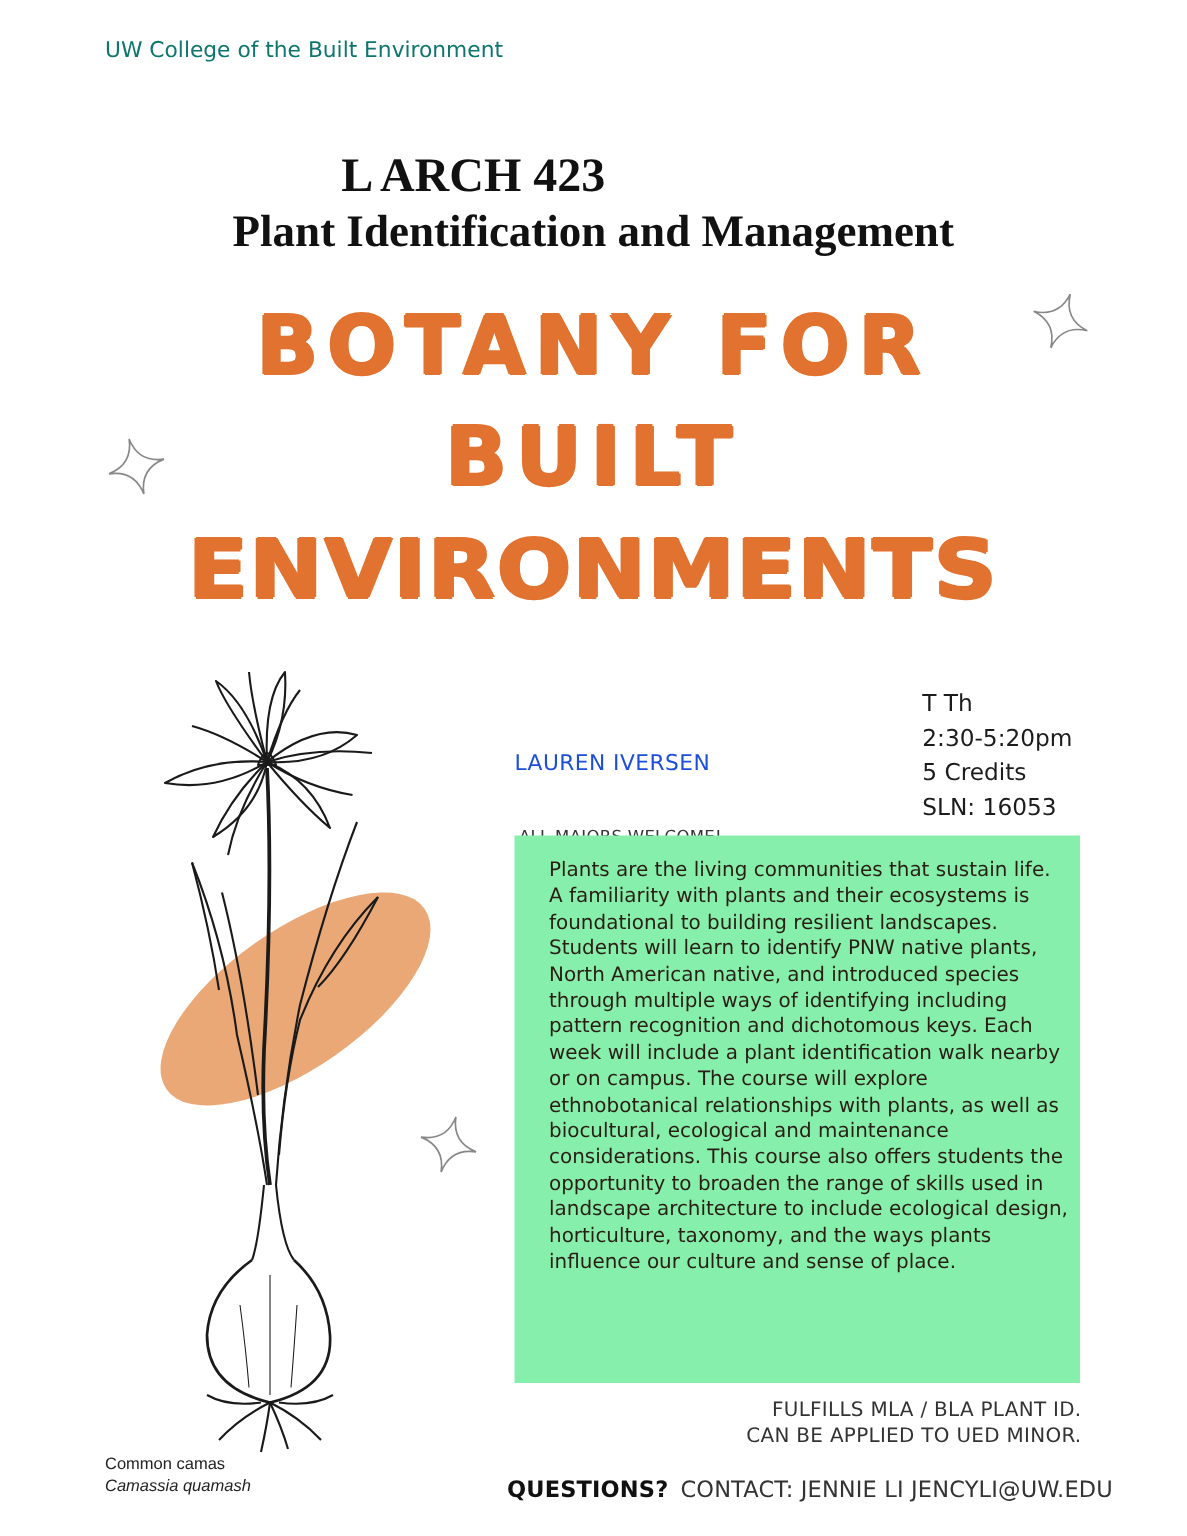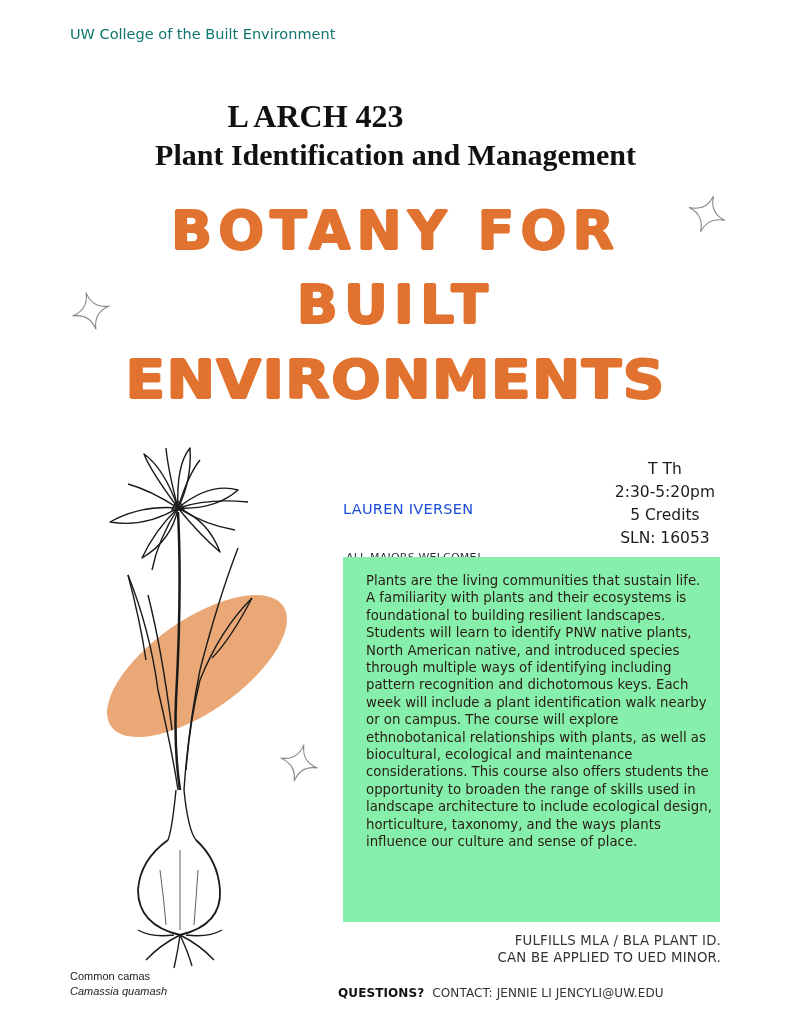--- a/index.html
+++ b/index.html
@@ -24,27 +24,27 @@
   .ellipse { position:absolute; left:92px; top:620px; width:210px; height:92px;
     background:#e9a875; border-radius:50%; transform:rotate(-35deg); transform-origin:center; }
   .plant { position:absolute; left:80px; top:430px; }
 
   .caption { position:absolute; left:70px; top:969px; font-family:"Liberation Sans", sans-serif; font-size:11px; line-height:15px; color:#222; }
   .caption .sci { font-style:italic; }
 
   .instructor { position:absolute; left:343px; top:500px; font-size:14.5px; line-height:18px; color:#1d4ed8; letter-spacing:0.3px; }
   .welcome { position:absolute; left:346px; top:550px; font-size:11px; line-height:16px; color:#333; letter-spacing:0.2px; }
 
-  .info { position:absolute; right:76px; top:458px; text-align:center; font-size:15.5px; line-height:23px; color:#1c1c1c; }
+  .info { position:absolute; right:76px; top:458px; text-align:left; font-size:15.5px; line-height:23px; color:#1c1c1c; }
 
   .desc-box { position:absolute; left:343px; top:557px; width:377px; height:365px; background:#86efac; }
   .desc-text { position:absolute; left:23px; top:15px; width:346px; font-size:13.3px; line-height:17.4px; color:#2a1d14; }
 
   .fulfills { position:absolute; right:70px; top:932px; text-align:right; font-size:13.3px; line-height:17px; color:#333; letter-spacing:0.2px; }
-  .contact { position:absolute; left:338px; top:984px; font-size:12px; line-height:18px; color:#333; letter-spacing:0.1px; }
+  .contact { position:absolute; left:338px; top:984px; font-size:15px; line-height:18px; color:#333; letter-spacing:0.1px; }
   .contact .q { font-weight:bold; color:#111; margin-right:8px; }
 </style>
 </head>
 <body>
 
 <div class="header">
   <div>UW College of the Built Environment</div>
 </div>
 
 <div class="course-code">L ARCH 423</div>

